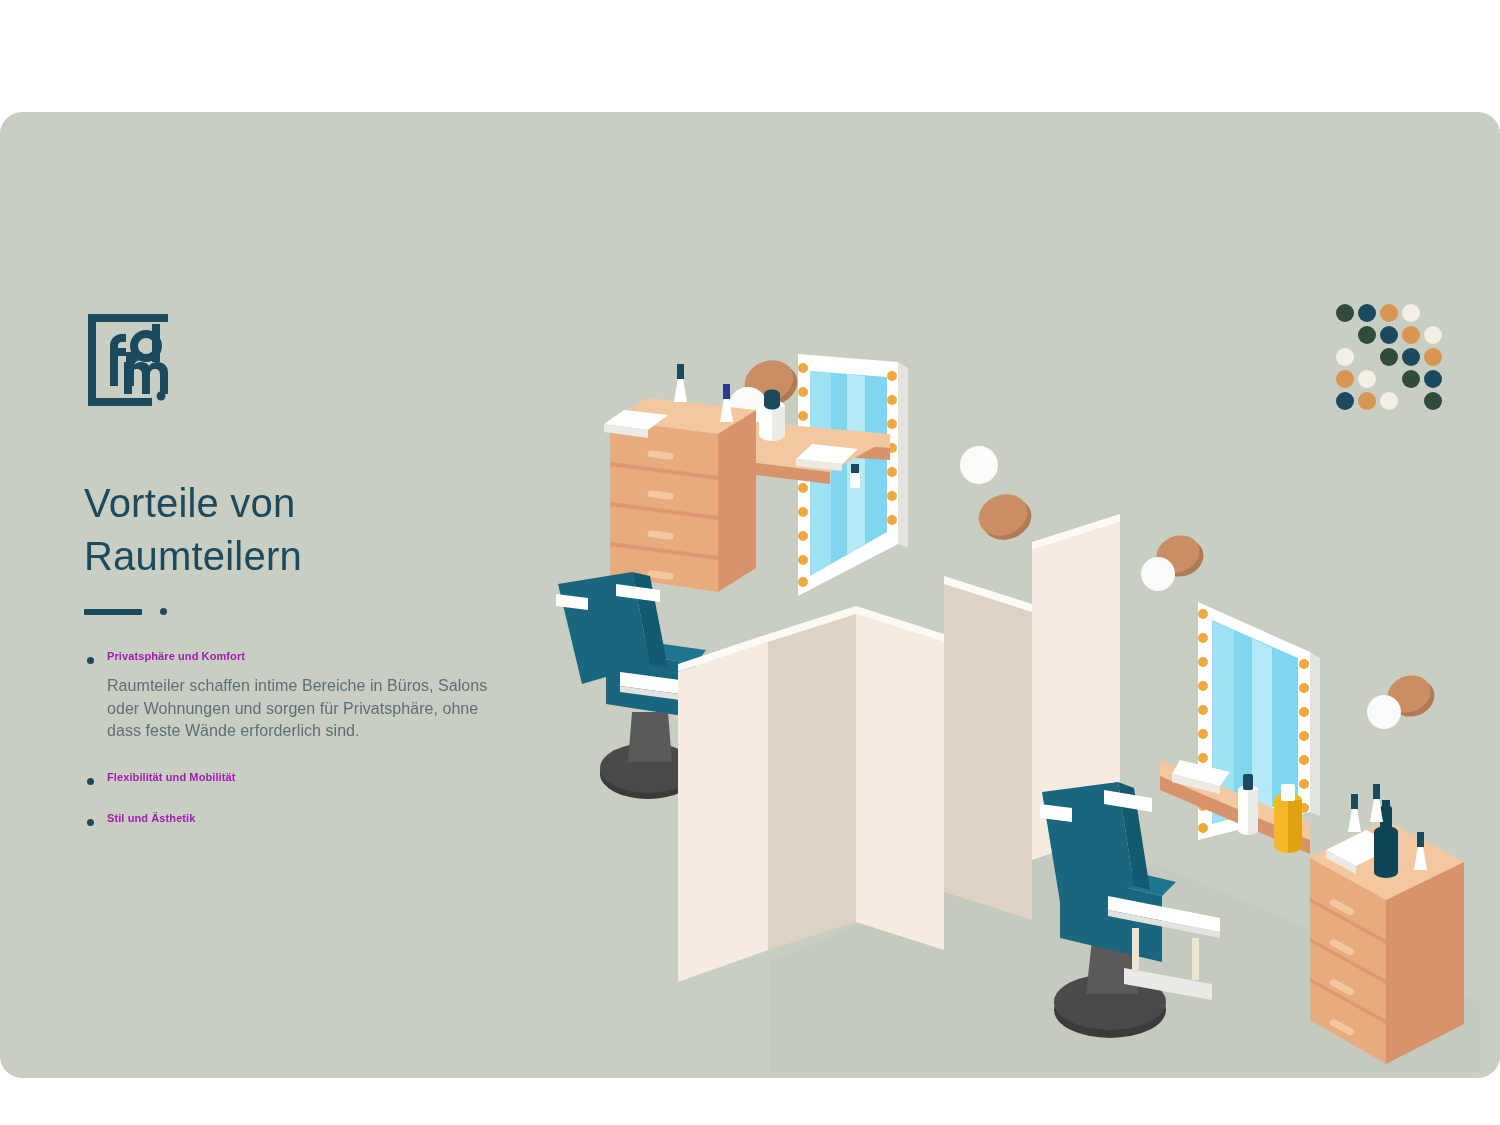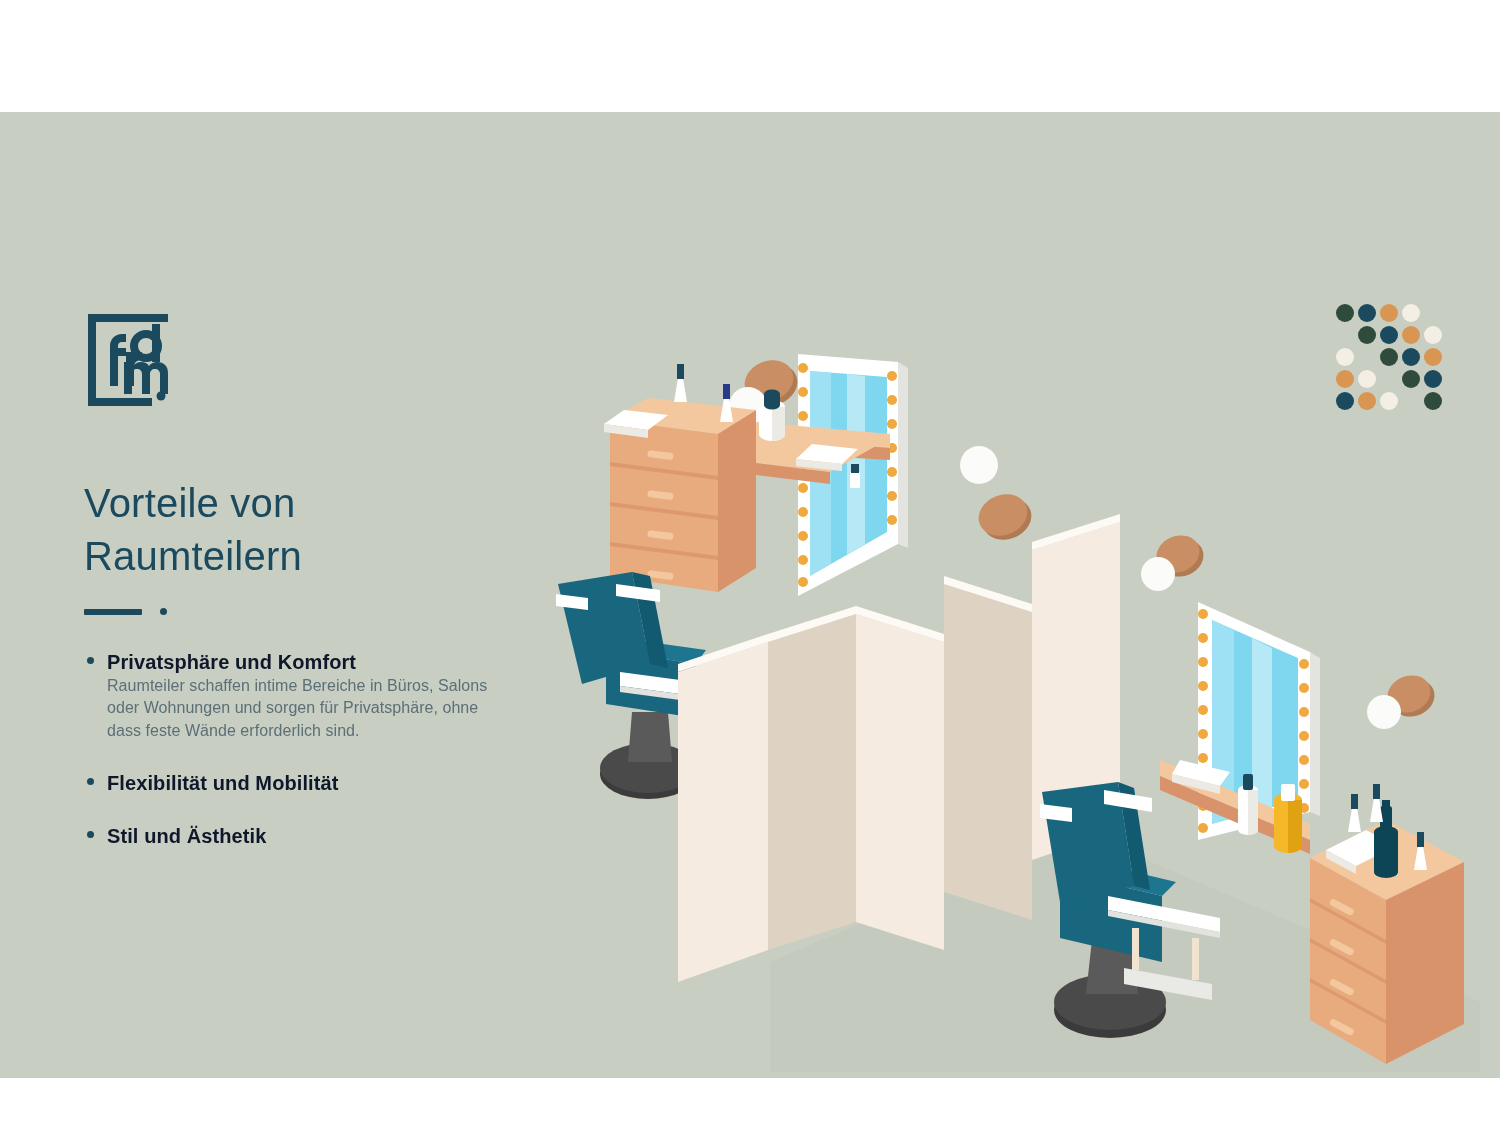--- a/index.html
+++ b/index.html
@@ -8,20 +8,21 @@
     background: #ffffff;
     font-family: "Liberation Sans", sans-serif;
     overflow: hidden;
   }
   #slide {
     position: absolute;
     left: 0; top: 112px;
     width: 1500px; height: 966px;
     background: #c9cec3;
     overflow: hidden;
+    border-radius: 22px;
   }
 
   
   #logo { position: absolute; left: 86px; top: 200px; width: 84px; height: 96px; }
   #logo svg { display: block; }
 
   
   #textcol { position: absolute; left: 84px; top: 365px; width: 440px; }
 
   #title {
@@ -38,25 +39,25 @@
   #divider .dot { width: 7px; height: 7px; border-radius: 50%; background: #1b4a5e; }
 
   #bullets { margin-top: 30px; }
   .bullet { position: relative; margin-bottom: 27px; padding-left: 23px; }
   .bullet:last-child { margin-bottom: 0; }
   .bullet .marker {
     position: absolute; left: 3px; top: 8px;
     width: 7px; height: 7px; border-radius: 50%; background: #1b4a5e;
   }
   .bullet .b-head {
-    font-size: 20px; font-weight: 700; color: #0f172a;
+    font-size: 11px; font-weight: 700; color: #a21caf;
     letter-spacing: 0.1px; line-height: 1.3;
   }
   .bullet .b-body {
-    margin-top: 0;
+    margin-top: 12px;
     font-size: 16px; font-weight: 400; color: #5b6f77;
     line-height: 1.42; letter-spacing: 0.05px;
     white-space: pre-line;
   }
 
   
   #dotgrid {
     position: absolute; left: 1336px; top: 192px;
     width: 106px; height: 102px;
   }

